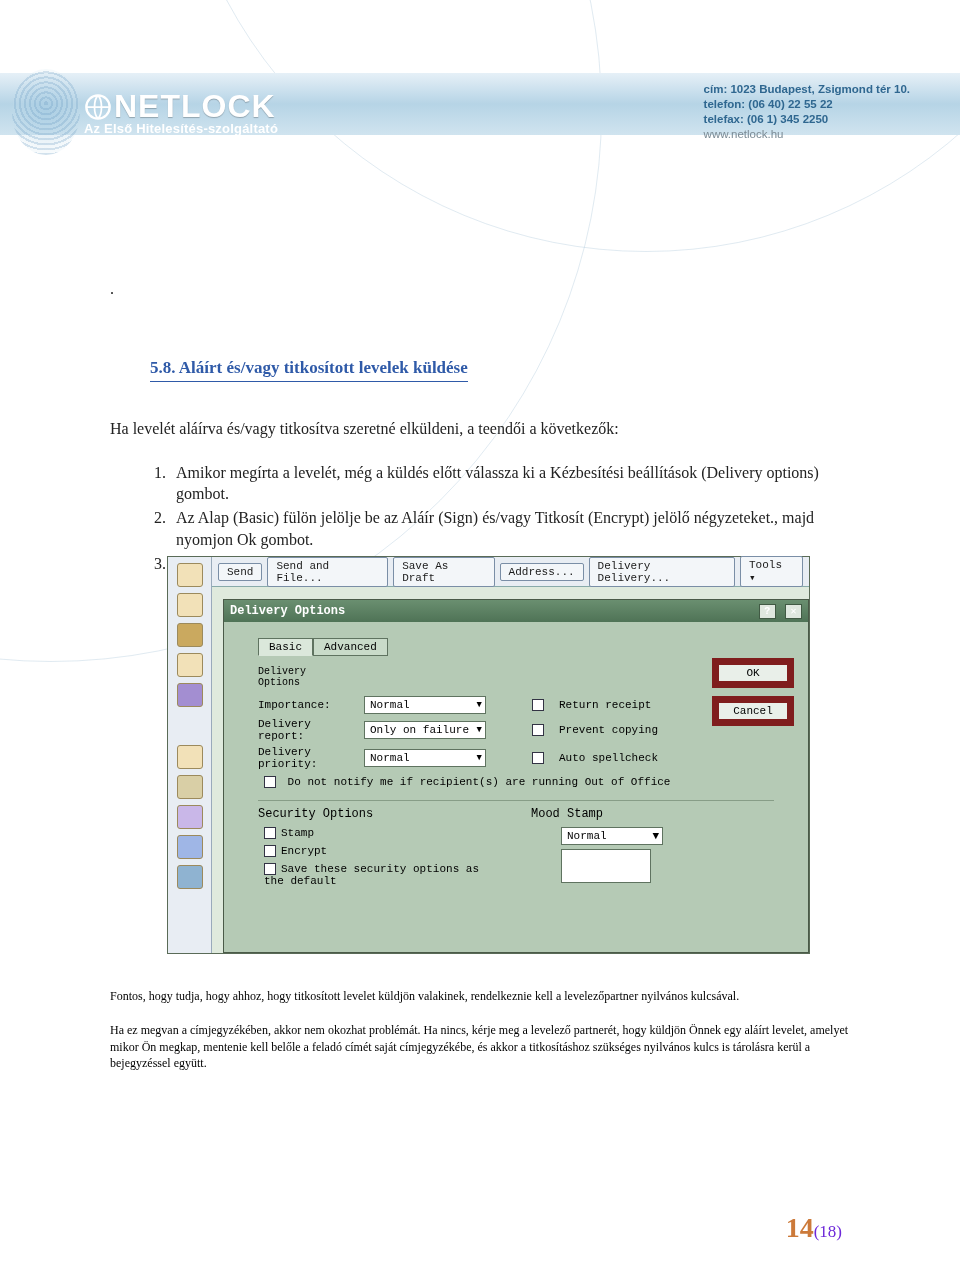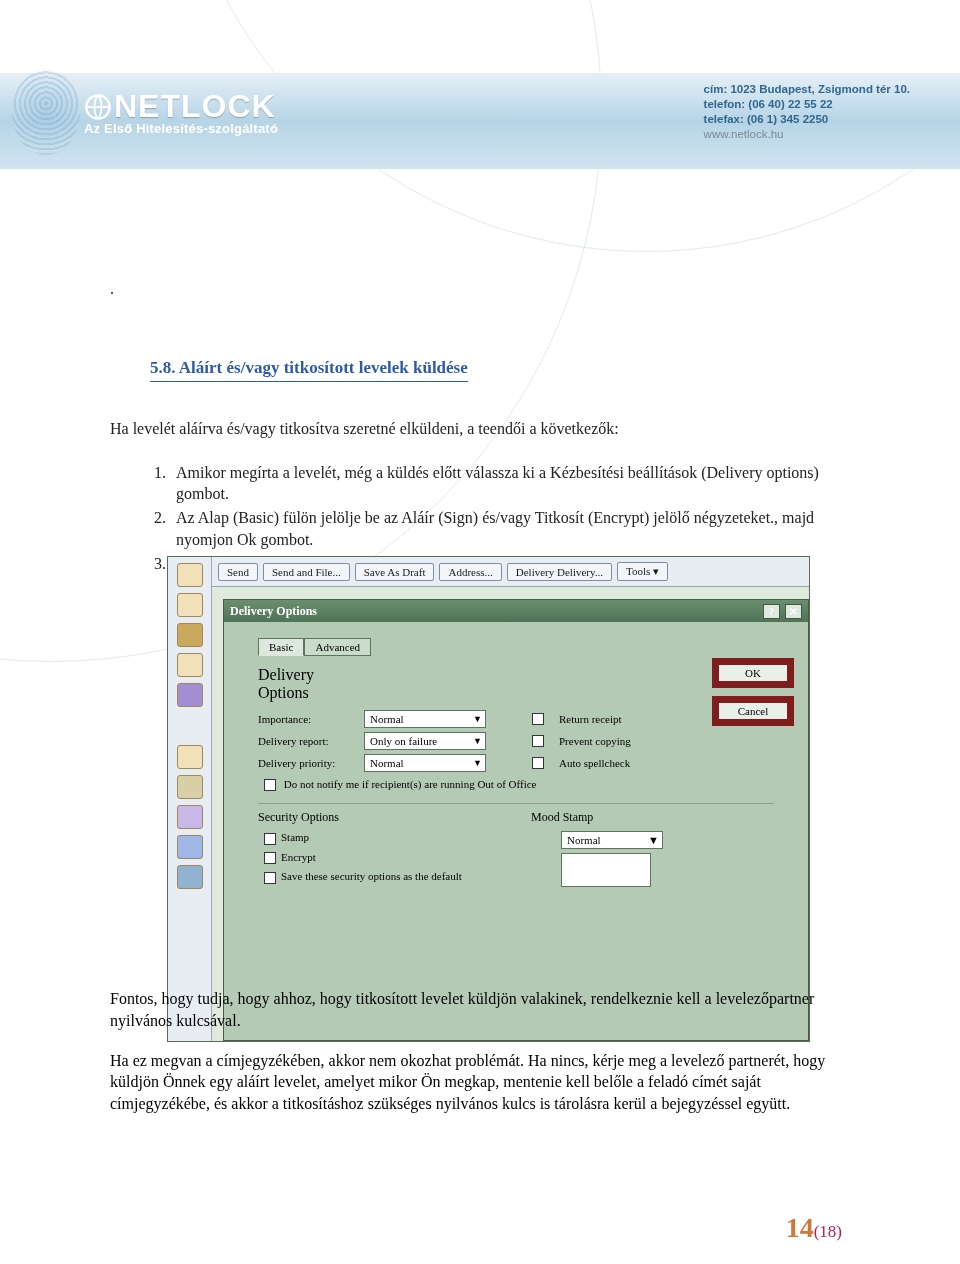--- a/index.html
+++ b/index.html
@@ -6,21 +6,21 @@
   html, body {
     width: 960px; height: 1264px;
     font-family: Georgia, 'Times New Roman', serif;
     background: #fff;
     position: relative;
     overflow: hidden;
   }
 
   
   .banner {
-    position: absolute; top: 73px; left: 0; right: 0; height: 96px;
+    position: absolute; top: 73px; left: 0; right: 0; height: 62px;
     background: linear-gradient(to bottom, #e6f0f7, #b6d4e6, #d0e4ef);
   }
   .logo-wrap { position:absolute; left:12px; top:-4px; display:flex; align-items:center; }
   .fingerprint {
     width: 68px; height: 86px; border-radius: 50%;
     background:
       repeating-radial-gradient(circle at 50% 40%, rgba(100,150,190,.25) 0 2px, rgba(255,255,255,0) 2px 5px),
       radial-gradient(circle at 50% 50%, rgba(160,200,225,.6), rgba(210,230,240,.2) 70%);
     filter: blur(.3px);
   }
@@ -60,22 +60,22 @@
     font-size:17px; margin: 56px 0 16px 40px;
     border-bottom:1px solid #2f5aa8; padding-bottom:2px; display:inline-block;
   }
   .dot-lead { font-size:16px; margin-left:0; }
   .intro { margin-top:20px; }
   ol.steps { margin: 22px 0 0 60px; padding:0; }
   ol.steps li { margin:0 0 2px 0; padding-left:6px; }
 
   
   .shot {
-    position:absolute; left:167px; top:556px; width:643px; height:486px;
-    font-family: Liberation Serif, serif; font-size:12px; color:#000;
+    position:absolute; left:167px; top:556px; width:643px; height:398px;
+    font-family: Liberation Mono, monospace; font-size:12px; color:#000;
     background:#dfeadd; border:1px solid #5a6b57;
   }
   
   .tbar {
     position:absolute; top:0; left:44px; right:0; height:30px;
     background:#e8edf3; border-bottom:1px solid #8aa; display:flex; align-items:center; padding:3px 6px; gap:5px;
   }
   .tbar .btn {
     background:#f3f6f9; border:1px solid #7a8ea6; border-radius:2px;
     padding:2px 8px; font-size:11px; color:#1a1a1a;
@@ -111,49 +111,49 @@
   }
   .dlg .body { position:absolute; top:22px; left:0; right:0; bottom:0; background:#b5cab5; padding:10px 28px; }
   .tabs { display:flex; gap:0; margin:6px 0 10px 6px;}
   .tab { background:#c9dbc9; border:1px solid #5f7360; padding:2px 10px; font-size:11px;}
   .tab.active{ background:#dbe8db; border-bottom-color:#dbe8db; font-weight:400;}
   .rightbtns { position:absolute; right:14px; top:36px; display:flex; flex-direction:column; gap:8px;}
   .rightbtns .btn {
     width:82px; background:#e9efe9; border:7px solid #7f1d1d; font-size:11px; text-align:center; padding:2px 0;
   }
   .group { margin:0 0 0 6px; }
-  .hdr { font-size:16px; margin:2px 0 8px 0;}
+  .hdr { font-size:10px; margin:2px 0 8px 0;}
   .row { display:flex; align-items:center; gap:10px; margin:4px 0; font-size:11px;}
   .lbl { width:96px;}
   .sel {
     width:122px; background:#fff; border:1px solid #5f7360; height:18px;
     display:flex; align-items:center; justify-content:space-between; padding:0 3px 0 5px; font-size:11px;
   }
   .sel .ar { font-size:9px;}
   .chk { width:12px;height:12px;border:1px solid #334; background:#fff; display:inline-block; vertical-align:middle; margin-right:5px;}
   .ckrow { margin-left:6px; font-size:11px; margin-top:6px;}
   .hr { border-top:1px solid #879d87; margin:12px 6px 6px;}
   .cols { display:flex; gap:30px; margin:0 6px;}
   .cols > div { flex:1; }
   .moodsel {
     width:102px; background:#fff; border:1px solid #5f7360; height:18px;
     display:flex; align-items:center; justify-content:space-between; padding:0 3px 0 5px; font-size:11px;
     margin-top:6px; margin-left:30px;
   }
   .moodbox { width:90px; height:34px; background:#fff; border:1px solid #5f7360; margin:4px 0 0 30px;}
-  .aftershot { position:absolute; left:110px; right:110px; top:988px; font-size:16px; line-height:1.36;}
+  .aftershot { position:absolute; left:110px; right:110px; top:988px; font-size:12px; line-height:1.36;}
   .aftershot p { margin-bottom:18px; }
 
   
   .pagenum {
     position:absolute; right:118px; bottom:20px;
     font-family: Georgia, serif;
   }
   .pagenum .big { font-size:28px; color:#cc7a3a; font-weight:600;}
-  .pagenum .tot { font-size:17px; color:#be185d;}
+  .pagenum .tot { font-size:17px; color:#6d28d9;}
 </style>
 </head>
 <body>
 
 <div class="arcs"></div>
 
 <div class="banner">
   <div class="logo-wrap">
     <div class="fingerprint"></div>
     <div class="brand">

